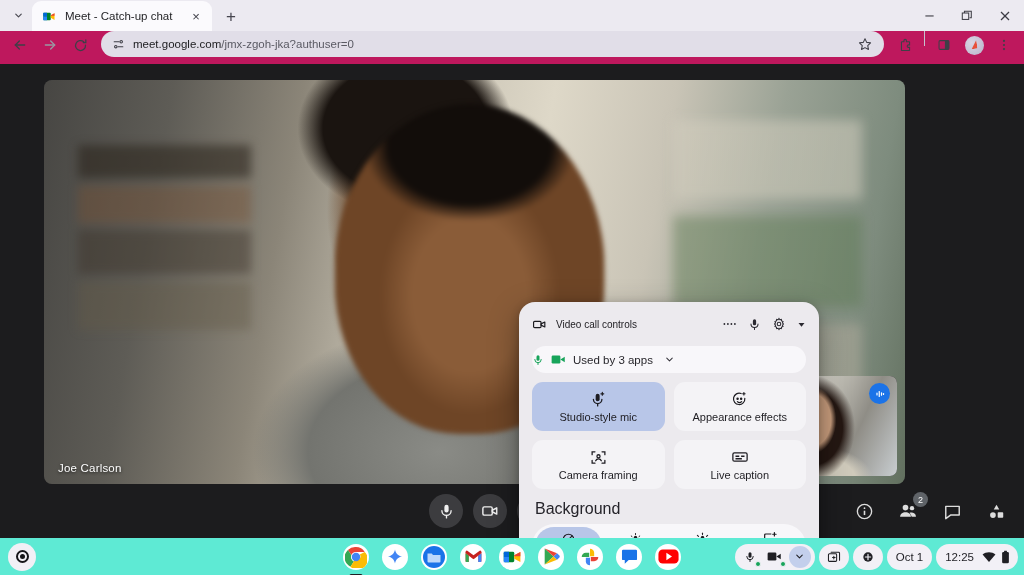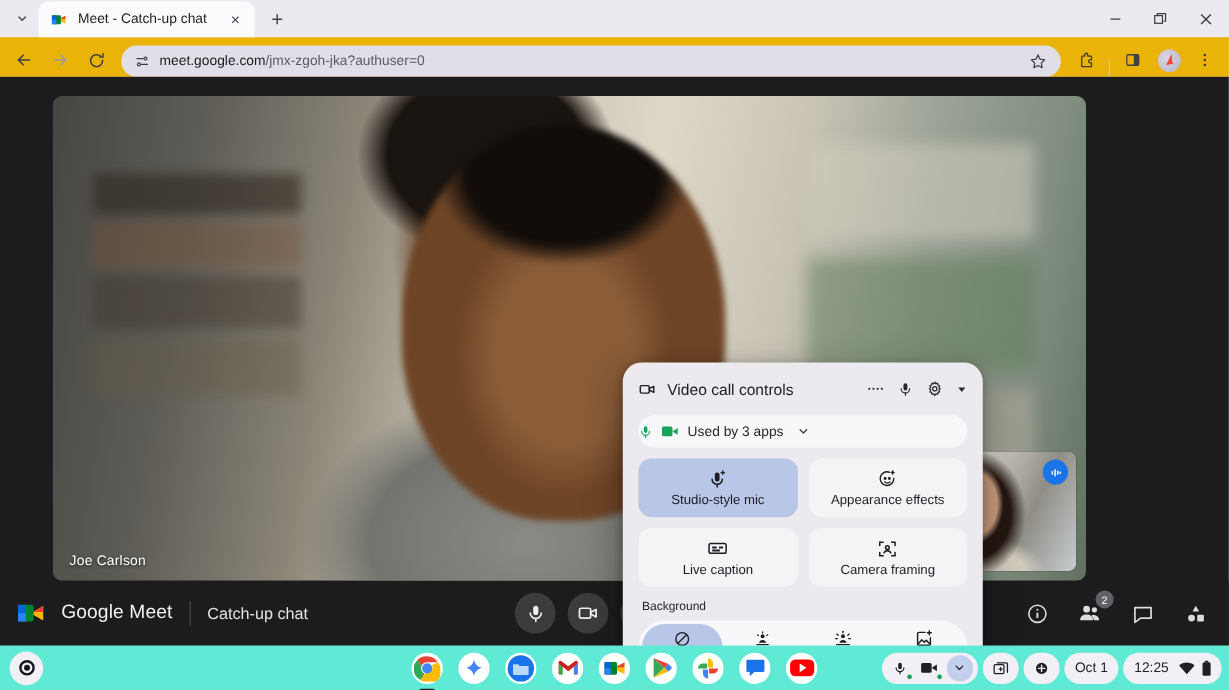--- a/index.html
+++ b/index.html
@@ -46,22 +46,22 @@
   .winbtns {
     position: absolute; right: 0; top: 0; height: 31px; display: flex; align-items: center;
   }
   .winbtn {
     width: 38px; height: 31px; display: flex; align-items: center; justify-content: center;
     color: #3c3c44;
   }
 
   
   .toolbar {
-    height: 33px; display: flex; align-items: flex-end; gap: 2px; padding: 0 6px;
-    background: #eab308;
+    height: 33px; display: flex; align-items: flex-start; gap: 2px; padding: 0 6px;
+    background: #be185d;
   }
   .tbtn {
     width: 28px; height: 28px; border-radius: 50%;
     display: flex; align-items: center; justify-content: center; color: #3f3f47;
     flex: 0 0 28px;
   }
   .omnibox {
     flex: 1; height: 26px; background: #e1dee8; border-radius: 14px;
     display: flex; align-items: center; gap: 8px; padding: 0 8px 0 11px;
     margin: 0 5px;
@@ -179,36 +179,36 @@
   }
 
   
   .vcc {
     position: absolute; left: 519px; top: 238px; width: 300px; height: 295px;
     background: #eceaee; border-radius: 16px 16px 12px 12px;
     box-shadow: 0 10px 30px rgba(0,0,0,.35), 0 2px 8px rgba(0,0,0,.22);
     padding: 11px 13px 0 13px; overflow: hidden;
   }
   .vcc-head { display: flex; align-items: center; height: 22px; }
-  .vcc-title { font-size: 13px; color: #1d1c20; margin-left: 9px; flex: 1; }
+  .vcc-title { font-size: 10px; color: #1d1c20; margin-left: 9px; flex: 1; }
   .vcc-head-icons { display: flex; align-items: center; gap: 11px; color: #2a2930; }
   .pill {
     margin-top: 11px; height: 27px; background: #f8f7fa; border-radius: 14px;
     display: flex; align-items: center; gap: 7px;
   }
   .pill-label { font-size: 11.5px; color: #27262b; }
   .grid2 { display: grid; grid-template-columns: 1fr 1fr; gap: 9px; margin-top: 9px; }
   .card {
     height: 49px; background: #f4f3f6; border-radius: 11px;
     display: flex; flex-direction: column; align-items: center; justify-content: center; gap: 3px;
     color: #1e1d22;
   }
   .card.active { background: #b8c6e8; }
   .card-label { font-size: 11px; color: #1e1d22; }
-  .section-label { font-size: 10px; color: #25242a; margin: 11px 0 6px 3px; }
+  .section-label { font-size: 16px; color: #25242a; margin: 11px 0 6px 3px; }
   .seg {
     height: 44px; background: #f8f7fa; border-radius: 22px;
     display: grid; grid-template-columns: repeat(4, 1fr); align-items: center;
     padding: 3px;
   }
   .seg-item {
     height: 38px; border-radius: 19px; display: flex; flex-direction: column;
     align-items: center; justify-content: center; gap: 2px; color: #1d1c21;
   }
   .seg-item.active { background: #b8c6e8; }
@@ -385,34 +385,20 @@
               <line x1="10.5" y1="7" x2="10.5" y2="17"></line>
             <line x1="15" y1="9.5" x2="15" y2="14.5"></line>
               <line x1="19" y1="11" x2="19" y2="13"></line>
           </svg>
         </div>
       </div>
 
     </div>
 
     <div class="meetbar">
-      <div class="meet-left">
-        <span class="meet-logo">
-          <svg width="26" height="22" viewBox="0 0 26 22">
-            <rect x="1" y="4" width="13" height="14" rx="2" fill="#00832d"></rect>
-            <rect x="1" y="4" width="6.5" height="7" fill="#0066da"></rect>
-            <path d="M14 9.5l8-4.5v12l-8-4.5z" fill="#ffba00"></path>
-            <path d="M14 9.5l8-4.5v5h-8z" fill="#e94235"></path>
-            <rect x="1" y="11" width="6.5" height="7" fill="#2684fc"></rect>
-          </svg>
-        </span>
-        <span class="brand">Google Meet</span>
-        <span class="vdiv"></span>
-        <span class="meet-subject">Catch-up chat</span>
-      </div>
 
       <div class="meet-center">
         <div class="ctrl">
           <svg width="17" height="17" viewBox="0 0 24 24" fill="currentColor">
               <rect x="9" y="2.5" width="6" height="11" rx="3"></rect>
               <path d="M5.5 11a6.5 6.5 0 0 0 13 0" fill="none" stroke="currentColor" stroke-width="1.9" stroke-linecap="round"></path>
               <line x1="12" y1="17.5" x2="12" y2="21" stroke="currentColor" stroke-width="1.9" stroke-linecap="round"></line>
             </svg>
         </div>
         <div class="ctrl">
@@ -548,38 +534,38 @@
               <circle cx="9.3" cy="11" r=".9" fill="currentColor"></circle>
                 <circle cx="14.3" cy="11" r=".9" fill="currentColor"></circle>
               <path d="M9 15c1.6 1.5 4.4 1.5 6 0"></path>
               <path d="M18.2 2.2v3.4M16.5 3.9h3.4"></path>
             </svg>
           </span>
           <span class="card-label">Appearance effects</span>
         </div>
         <div class="card">
           <span style="display:flex">
+            <svg width="17" height="17" viewBox="0 0 24 24" fill="none" stroke="currentColor" stroke-width="1.8" stroke-linecap="round">
+              <path d="M3 8V4h4M17 4h4v4M21 16v4h-4M7 20H3v-4"></path>
+              <circle cx="12" cy="10.3" r="2.2"></circle>
+                <path d="M8 16.6c.8-1.9 2.3-2.7 4-2.7s3.2.8 4 2.7"></path>
+            </svg>
+          </span>
+          <span class="card-label">Camera framing</span>
+        </div>
+        <div class="card">
+          <span style="display:flex">
             <svg width="18" height="18" viewBox="0 0 24 24" fill="none" stroke="currentColor" stroke-width="1.7">
                 <rect x="2.5" y="6.5" width="19" height="11" rx="2"></rect>
                 <line x1="6" y1="11" x2="11" y2="11" stroke-width="2.1"></line>
                 <line x1="13.5" y1="11" x2="18" y2="11" stroke-width="2.1"></line>
                 <line x1="6" y1="14.3" x2="14.5" y2="14.3" stroke-width="2.1"></line>
               </svg>
           </span>
           <span class="card-label">Live caption</span>
-        </div>
-        <div class="card">
-          <span style="display:flex">
-            <svg width="17" height="17" viewBox="0 0 24 24" fill="none" stroke="currentColor" stroke-width="1.8" stroke-linecap="round">
-              <path d="M3 8V4h4M17 4h4v4M21 16v4h-4M7 20H3v-4"></path>
-              <circle cx="12" cy="10.3" r="2.2"></circle>
-                <path d="M8 16.6c.8-1.9 2.3-2.7 4-2.7s3.2.8 4 2.7"></path>
-            </svg>
-          </span>
-          <span class="card-label">Camera framing</span>
         </div>
       </div>
 
       <div class="section-label">Background</div>
 
       <div class="seg">
         <div class="seg-item active">
           <span style="display:flex">
             <svg width="15" height="15" viewBox="0 0 24 24" fill="none" stroke="currentColor" stroke-width="1.8">
                 <circle cx="12" cy="12" r="8.5"></circle>

